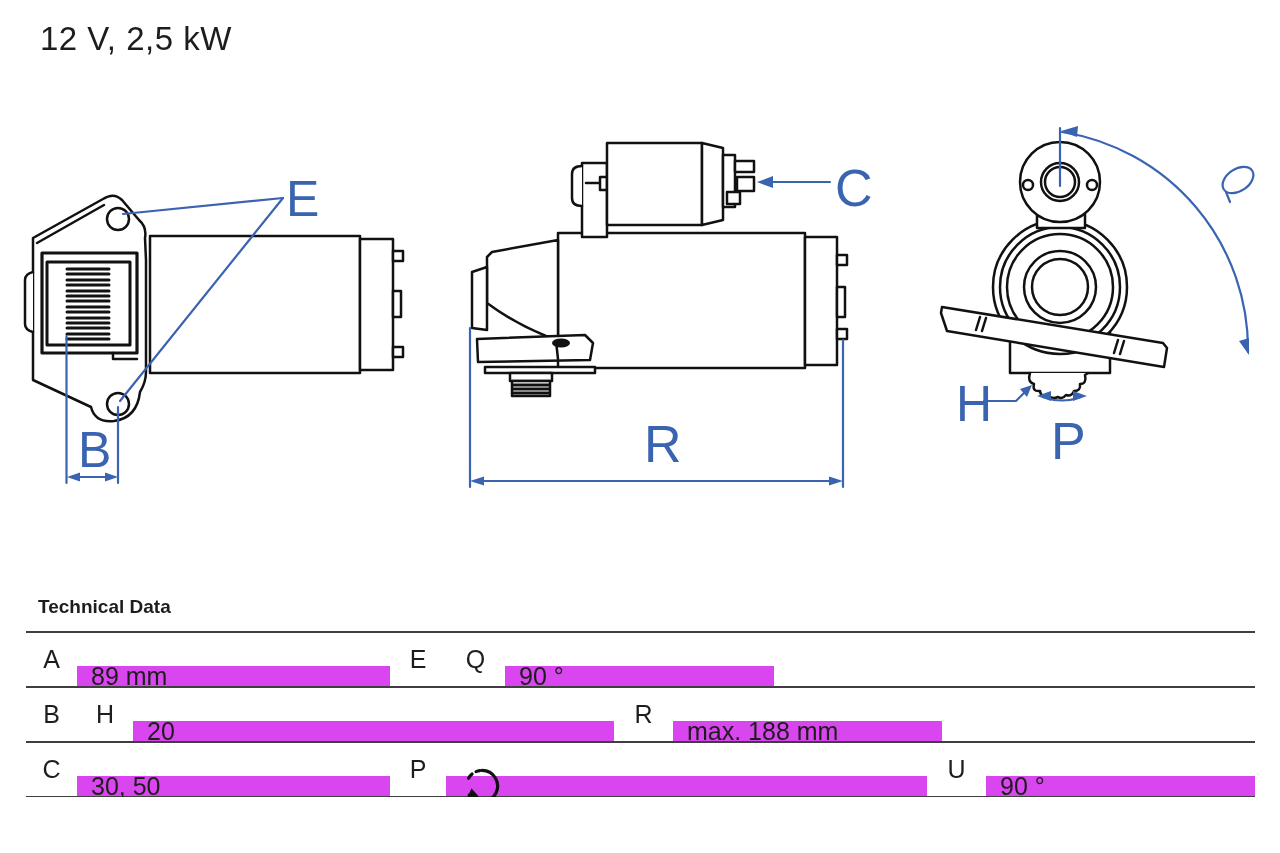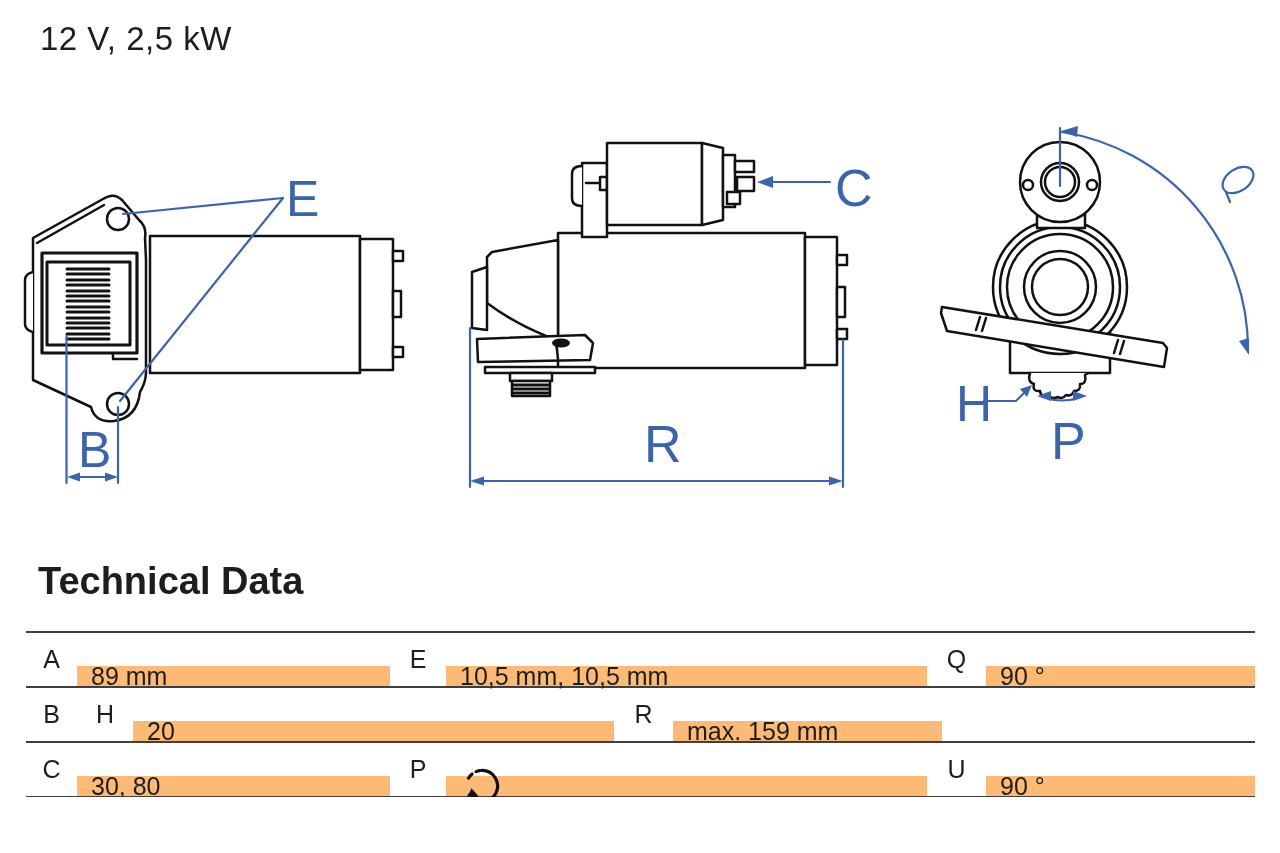--- a/index.html
+++ b/index.html
@@ -1,25 +1,25 @@
 <!DOCTYPE html>
 <html><head>
 <meta charset="utf-8">
 <style>
   html,body{margin:0;padding:0;background:#fff;}
   .stage{position:relative;width:1280px;height:797px;background:#ffffff;overflow:hidden;
          font-family:"Liberation Sans",sans-serif;color:#1d1d1b;}
   .title{position:absolute;left:40px;top:20px;font-size:33px;font-weight:400;letter-spacing:0.5px;}
   .diagram-svg{position:absolute;left:0;top:95px;width:1280px;height:425px;}
-  .section-heading{position:absolute;left:38px;top:560px;font-size:38px;font-weight:700;}
+  .section-heading{position:absolute;left:38px;top:596px;font-size:19px;font-weight:700;}
   .t-table{position:absolute;left:26px;top:631px;width:1229px;border-bottom:2px solid #3f3f3f;}
   .t-row{display:flex;height:53px;border-top:2px solid #3f3f3f;}
   .t-cell{display:flex;align-items:center;font-size:25px;}
   .t-label{justify-content:center;background:#ffffff;}
-  .t-value{background:#fdba74;padding-left:14px;box-sizing:border-box;margin-top:33px;}
+  .t-value{background:#d946ef;padding-left:14px;box-sizing:border-box;margin-top:33px;}
   .w-l1{width:51px;}  .w-v1{width:313px;}
   .w-l2{width:56px;}  .w-v2{width:481px;}
   .w-l3{width:59px;}  .w-v3{width:269px;}
   .dim-text{font-family:"Liberation Sans",sans-serif;fill:#3a64b0;}
   .rot-icon{display:block;}
 </style>
 </head>
 <body>
 
 <div class="stage">
@@ -154,36 +154,35 @@
   </svg>
 
   <div class="section-heading">Technical Data</div>
 
   <div class="t-table">
 
     <div class="t-row">
       <div class="t-cell t-label w-l1">A</div>
       <div class="t-cell t-value w-v1">89 mm</div>
       <div class="t-cell t-label w-l2">E</div>
-      <div class="t-cell t-value w-v2">10,5 mm, 10,5 mm</div>
       <div class="t-cell t-label w-l3">Q</div>
       <div class="t-cell t-value w-v3">90 °</div>
     </div>
 
     <div class="t-row">
       <div class="t-cell t-label w-l1">B</div>
       <div class="t-cell t-label w-l2">H</div>
       <div class="t-cell t-value w-v2">20</div>
       <div class="t-cell t-label w-l3">R</div>
-      <div class="t-cell t-value w-v3">max. 159 mm</div>
+      <div class="t-cell t-value w-v3">max. 188 mm</div>
     </div>
 
     <div class="t-row">
       <div class="t-cell t-label w-l1">C</div>
-      <div class="t-cell t-value w-v1">30, 80</div>
+      <div class="t-cell t-value w-v1">30, 50</div>
       <div class="t-cell t-label w-l2">P</div>
       <div class="t-cell t-value w-v2">
         <svg class="rot-icon" width="44" height="44" viewBox="0 0 48 48">
           <path d="M24,7 A17 17 0 1 1 10.1,33.8" fill="none" stroke="#111" stroke-width="3.5" stroke-linecap="round"></path>
           <path d="M9.3,15.5 A17 17 0 0 1 21.6,7.2" fill="none" stroke="#111" stroke-width="3.5" stroke-dasharray="6 5" stroke-linecap="round"></path>
           <polygon points="6,41 12.5,26.5 20.5,35.5" fill="#111"></polygon>
         </svg>
       </div>
       <div class="t-cell t-label w-l3">U</div>
       <div class="t-cell t-value w-v3">90 °</div>

